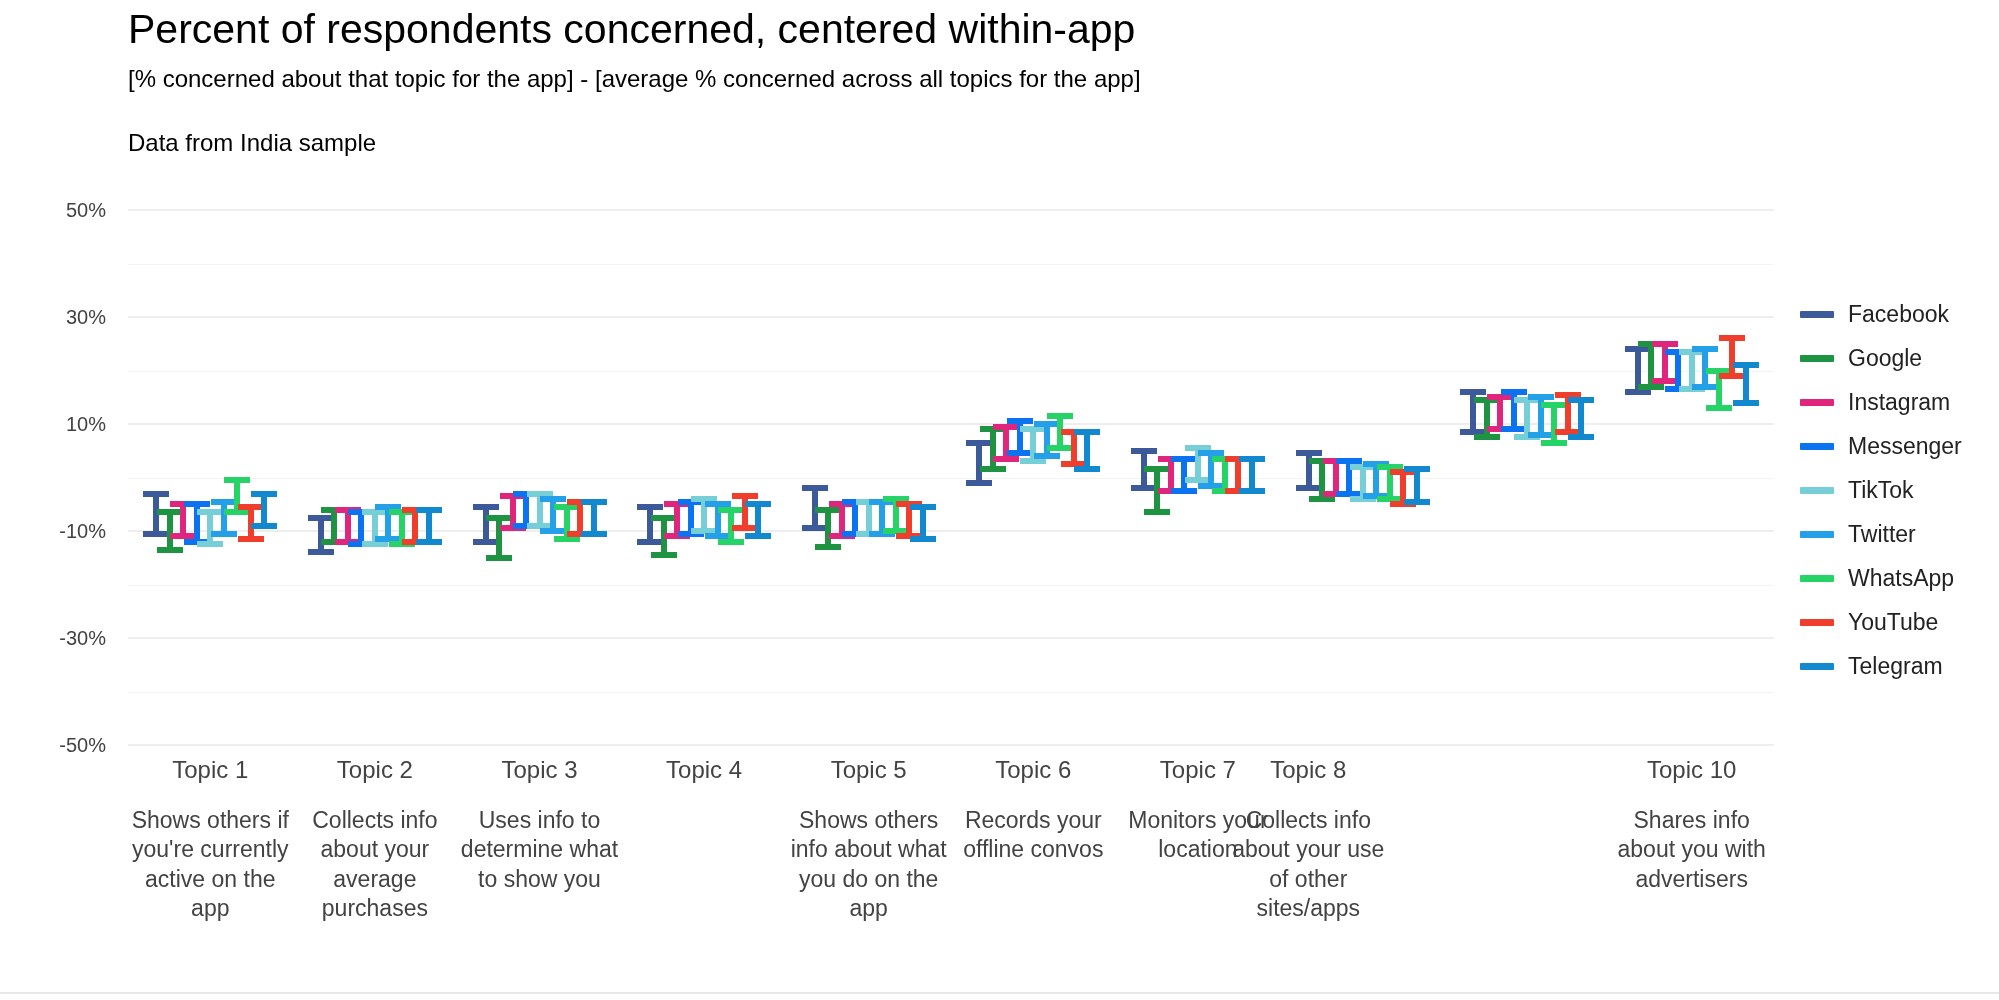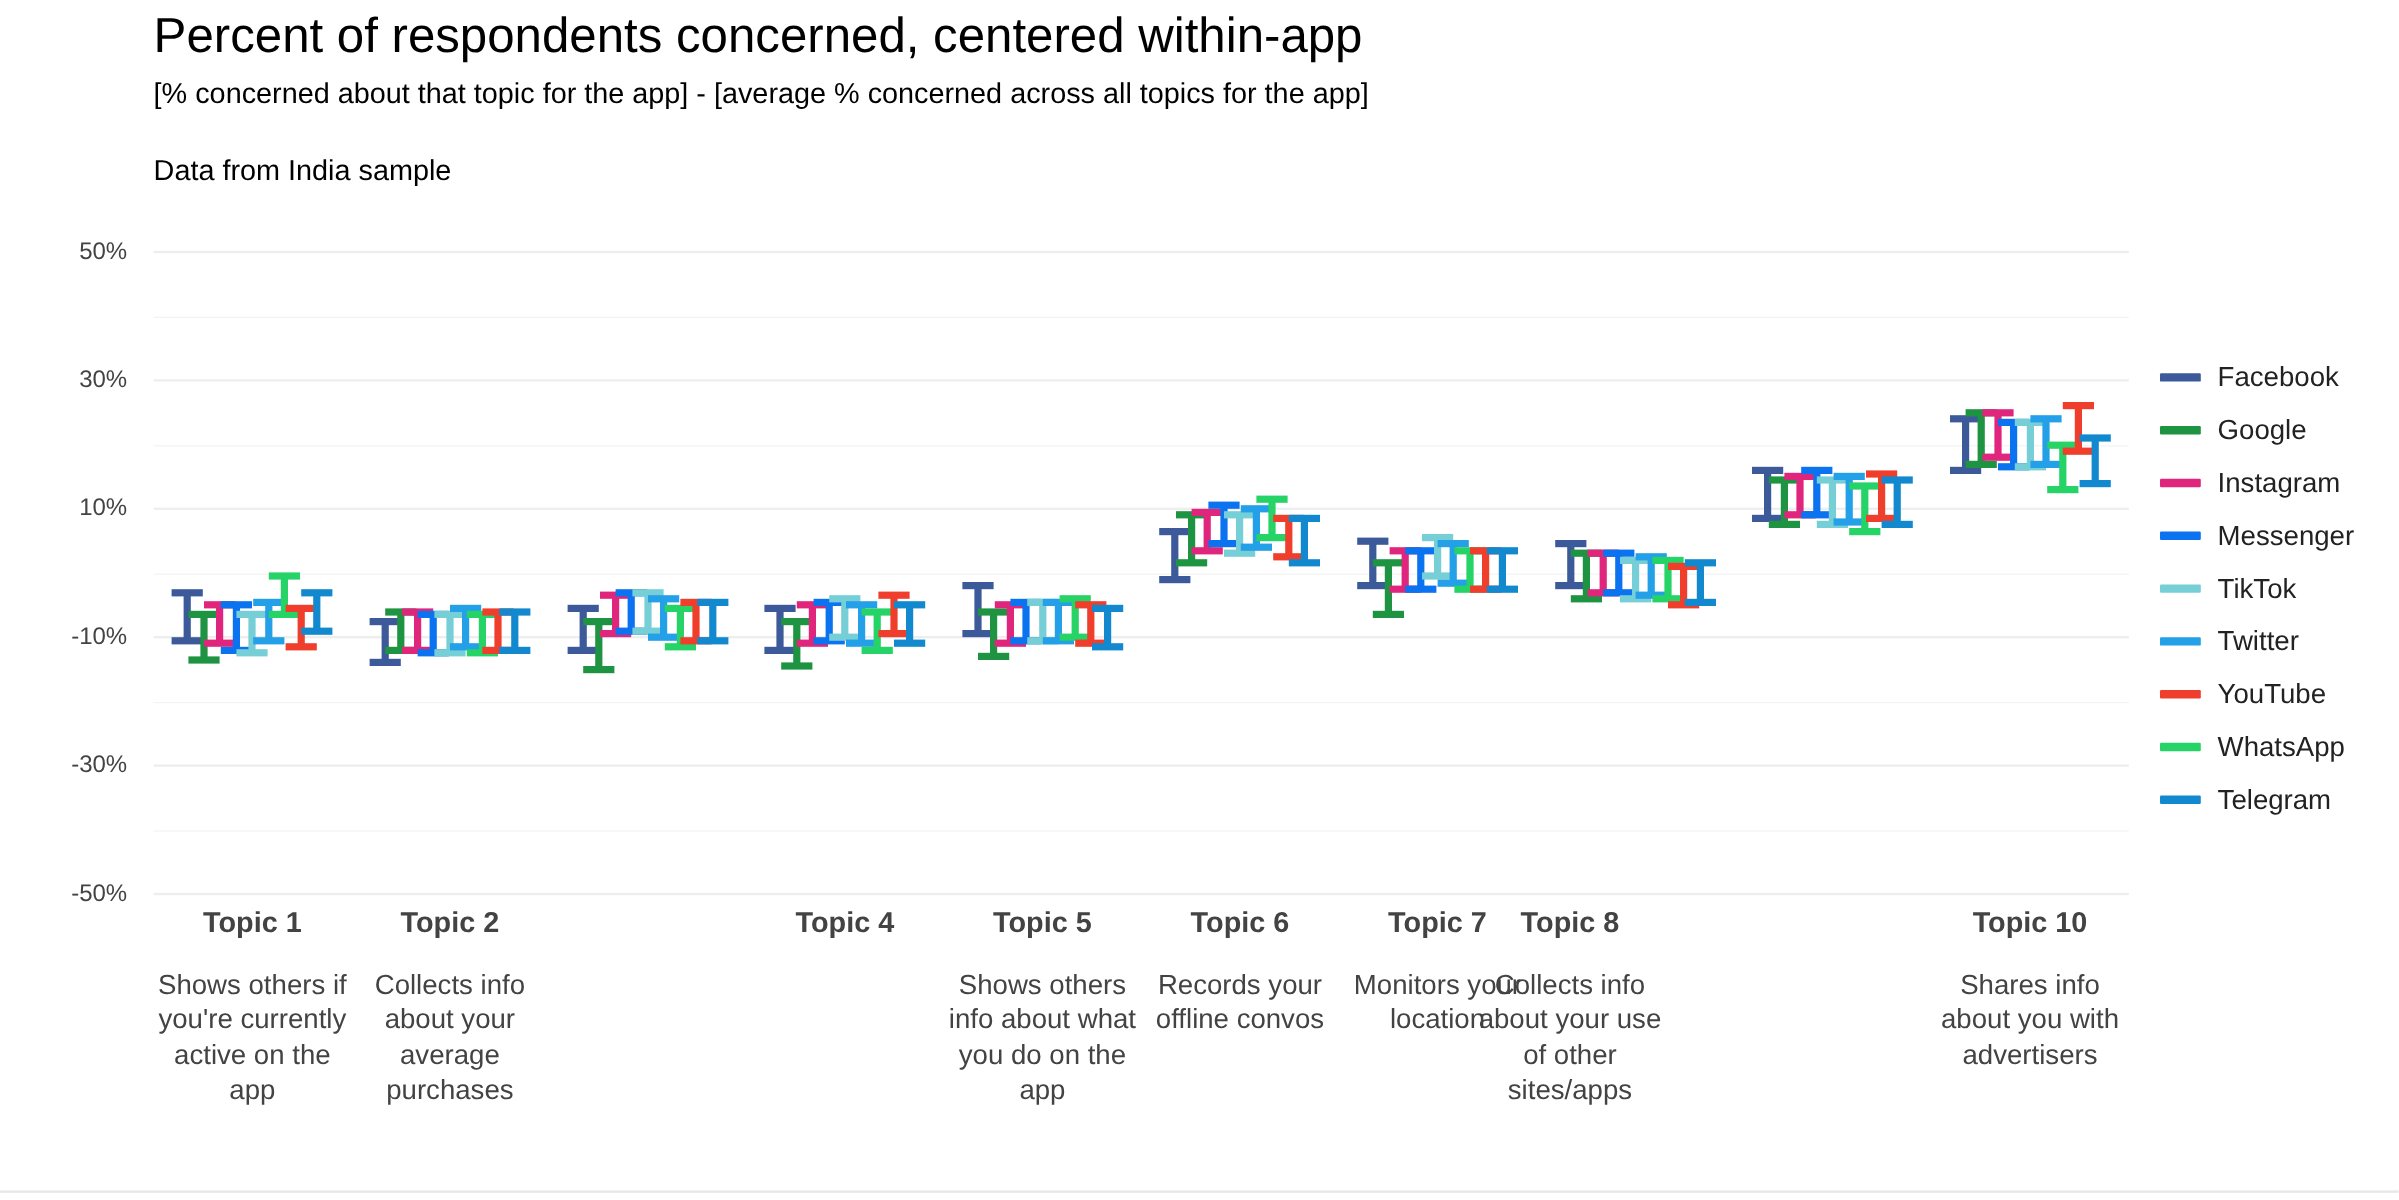--- a/index.html
+++ b/index.html
@@ -64,21 +64,21 @@
     height: 6px; width: 26px;
   }
 
   
   #xaxis { position: absolute; left: 128px; top: 756px; width: 1646px; height: 230px; }
   .xgroup {
     position: absolute; top: 0;
     text-align: center;
   }
   .xgroup .topic-name {
-    font-size: 24px; font-weight: bold; color: #434343;
+    font-size: 24px; font-weight: normal; color: #434343;
     white-space: nowrap;
   }
   .xgroup .topic-desc {
     font-size: 23px; font-weight: 400; color: #434343;
     margin-top: 22px; line-height: 1.28;
   }
 
   
   #legend {
     position: absolute; left: 1800px; top: 292px;
@@ -678,20 +678,24 @@
 
   <div id="xaxis">
       <div class="xgroup" style="left: 0px; width: 164.6px;">
         <div class="topic-name">Topic 1</div>
         <div class="topic-desc">Shows others if you're currently active on the app</div>
       </div>
       <div class="xgroup" style="left: 164.6px; width: 164.6px;">
         <div class="topic-name">Topic 2</div>
         <div class="topic-desc">Collects info about your average purchases</div>
       </div>
+      <div class="xgroup" style="left: 329.2px; width: 164.6px;">
+        <div class="topic-name">Topic 3</div>
+        <div class="topic-desc">Uses info to determine what to show you</div>
+      </div>
       <div class="xgroup" style="left: 493.8px; width: 164.6px;">
         <div class="topic-name">Topic 4</div>
       </div>
       <div class="xgroup" style="left: 658.4px; width: 164.6px;">
         <div class="topic-name">Topic 5</div>
         <div class="topic-desc">Shows others info about what you do on the app</div>
       </div>
       <div class="xgroup" style="left: 823px; width: 164.6px;">
         <div class="topic-name">Topic 6</div>
         <div class="topic-desc">Records your offline convos</div>
@@ -729,27 +733,27 @@
       </div>
       <div class="legend-row">
         <span class="legend-swatch" style="background: rgb(118, 206, 214);"></span>
         <span class="legend-label">TikTok</span>
       </div>
       <div class="legend-row">
         <span class="legend-swatch" style="background: rgb(35, 160, 232);"></span>
         <span class="legend-label">Twitter</span>
       </div>
       <div class="legend-row">
+        <span class="legend-swatch" style="background: rgb(37, 211, 102);"></span>
+        <span class="legend-label">WhatsApp</span>
+      </div>
+      <div class="legend-row">
         <span class="legend-swatch" style="background: rgb(239, 63, 44);"></span>
         <span class="legend-label">YouTube</span>
       </div>
       <div class="legend-row">
-        <span class="legend-swatch" style="background: rgb(37, 211, 102);"></span>
-        <span class="legend-label">WhatsApp</span>
-      </div>
-      <div class="legend-row">
         <span class="legend-swatch" style="background: rgb(18, 137, 207);"></span>
         <span class="legend-label">Telegram</span>
       </div>
     </div>
 
   <div id="bottom-rule"></div>
 </div>
 
 </body></html>

